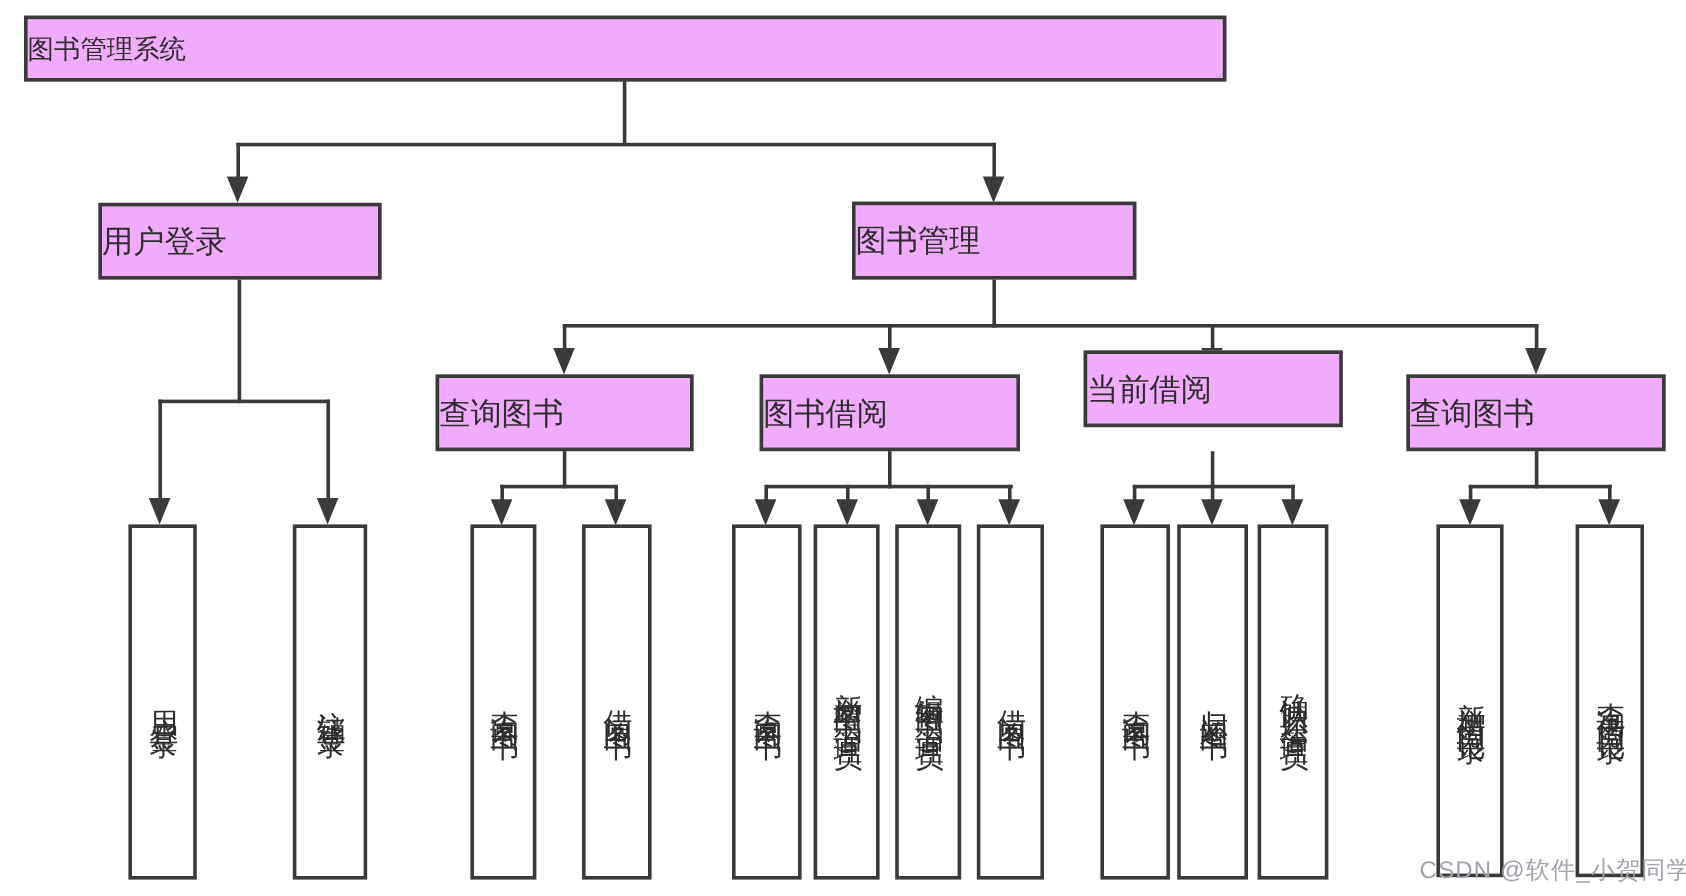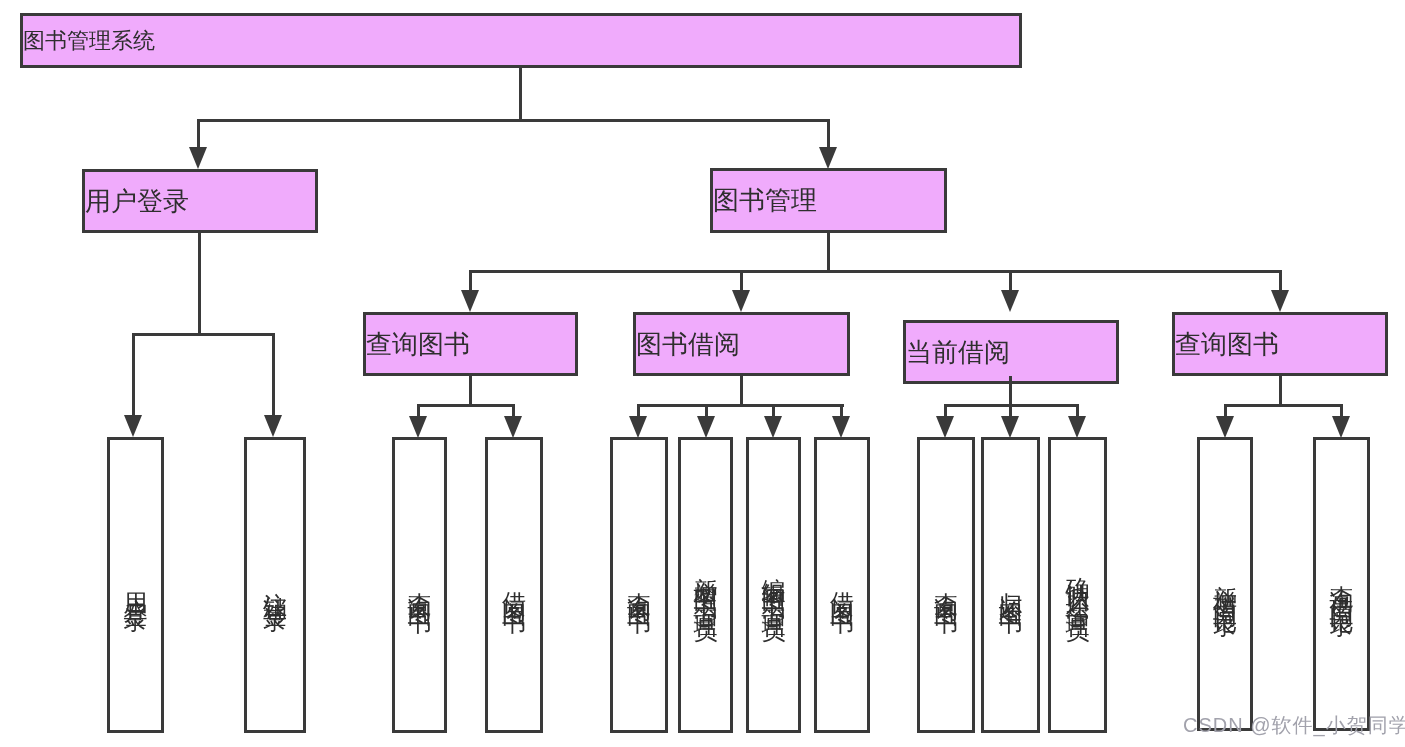--- a/index.html
+++ b/index.html
@@ -100,21 +100,21 @@
   <div class="ah" style="left:1001px;top:290px"></div>
   <div class="vl" style="left:1279px;top:270px;height:24px"></div>
   <div class="ah" style="left:1271px;top:290px"></div>
 
   <div class="b fs-l1" style="left:363px;top:312px;width:215px;height:64px">
     <span>查询图书</span>
   </div>
   <div class="b fs-l1" style="left:633px;top:312px;width:217px;height:64px">
     <span>图书借阅</span>
   </div>
-  <div class="b fs-l1" style="left:903px;top:320px;width:216px;height:64px">
+  <div class="b fs-l1" style="left:903px;top:292px;width:216px;height:64px">
     <span>当前借阅</span>
   </div>
   <div class="b fs-l1" style="left:1172px;top:312px;width:216px;height:64px">
     <span>查询图书</span>
   </div>
 
   <div class="vl" style="left:469px;top:376px;height:31px"></div>
   <div class="hl" style="left:417px;top:404px;width:98px"></div>
   <div class="vl" style="left:417px;top:404px;height:16px"></div>
   <div class="ah" style="left:409px;top:416px"></div>

